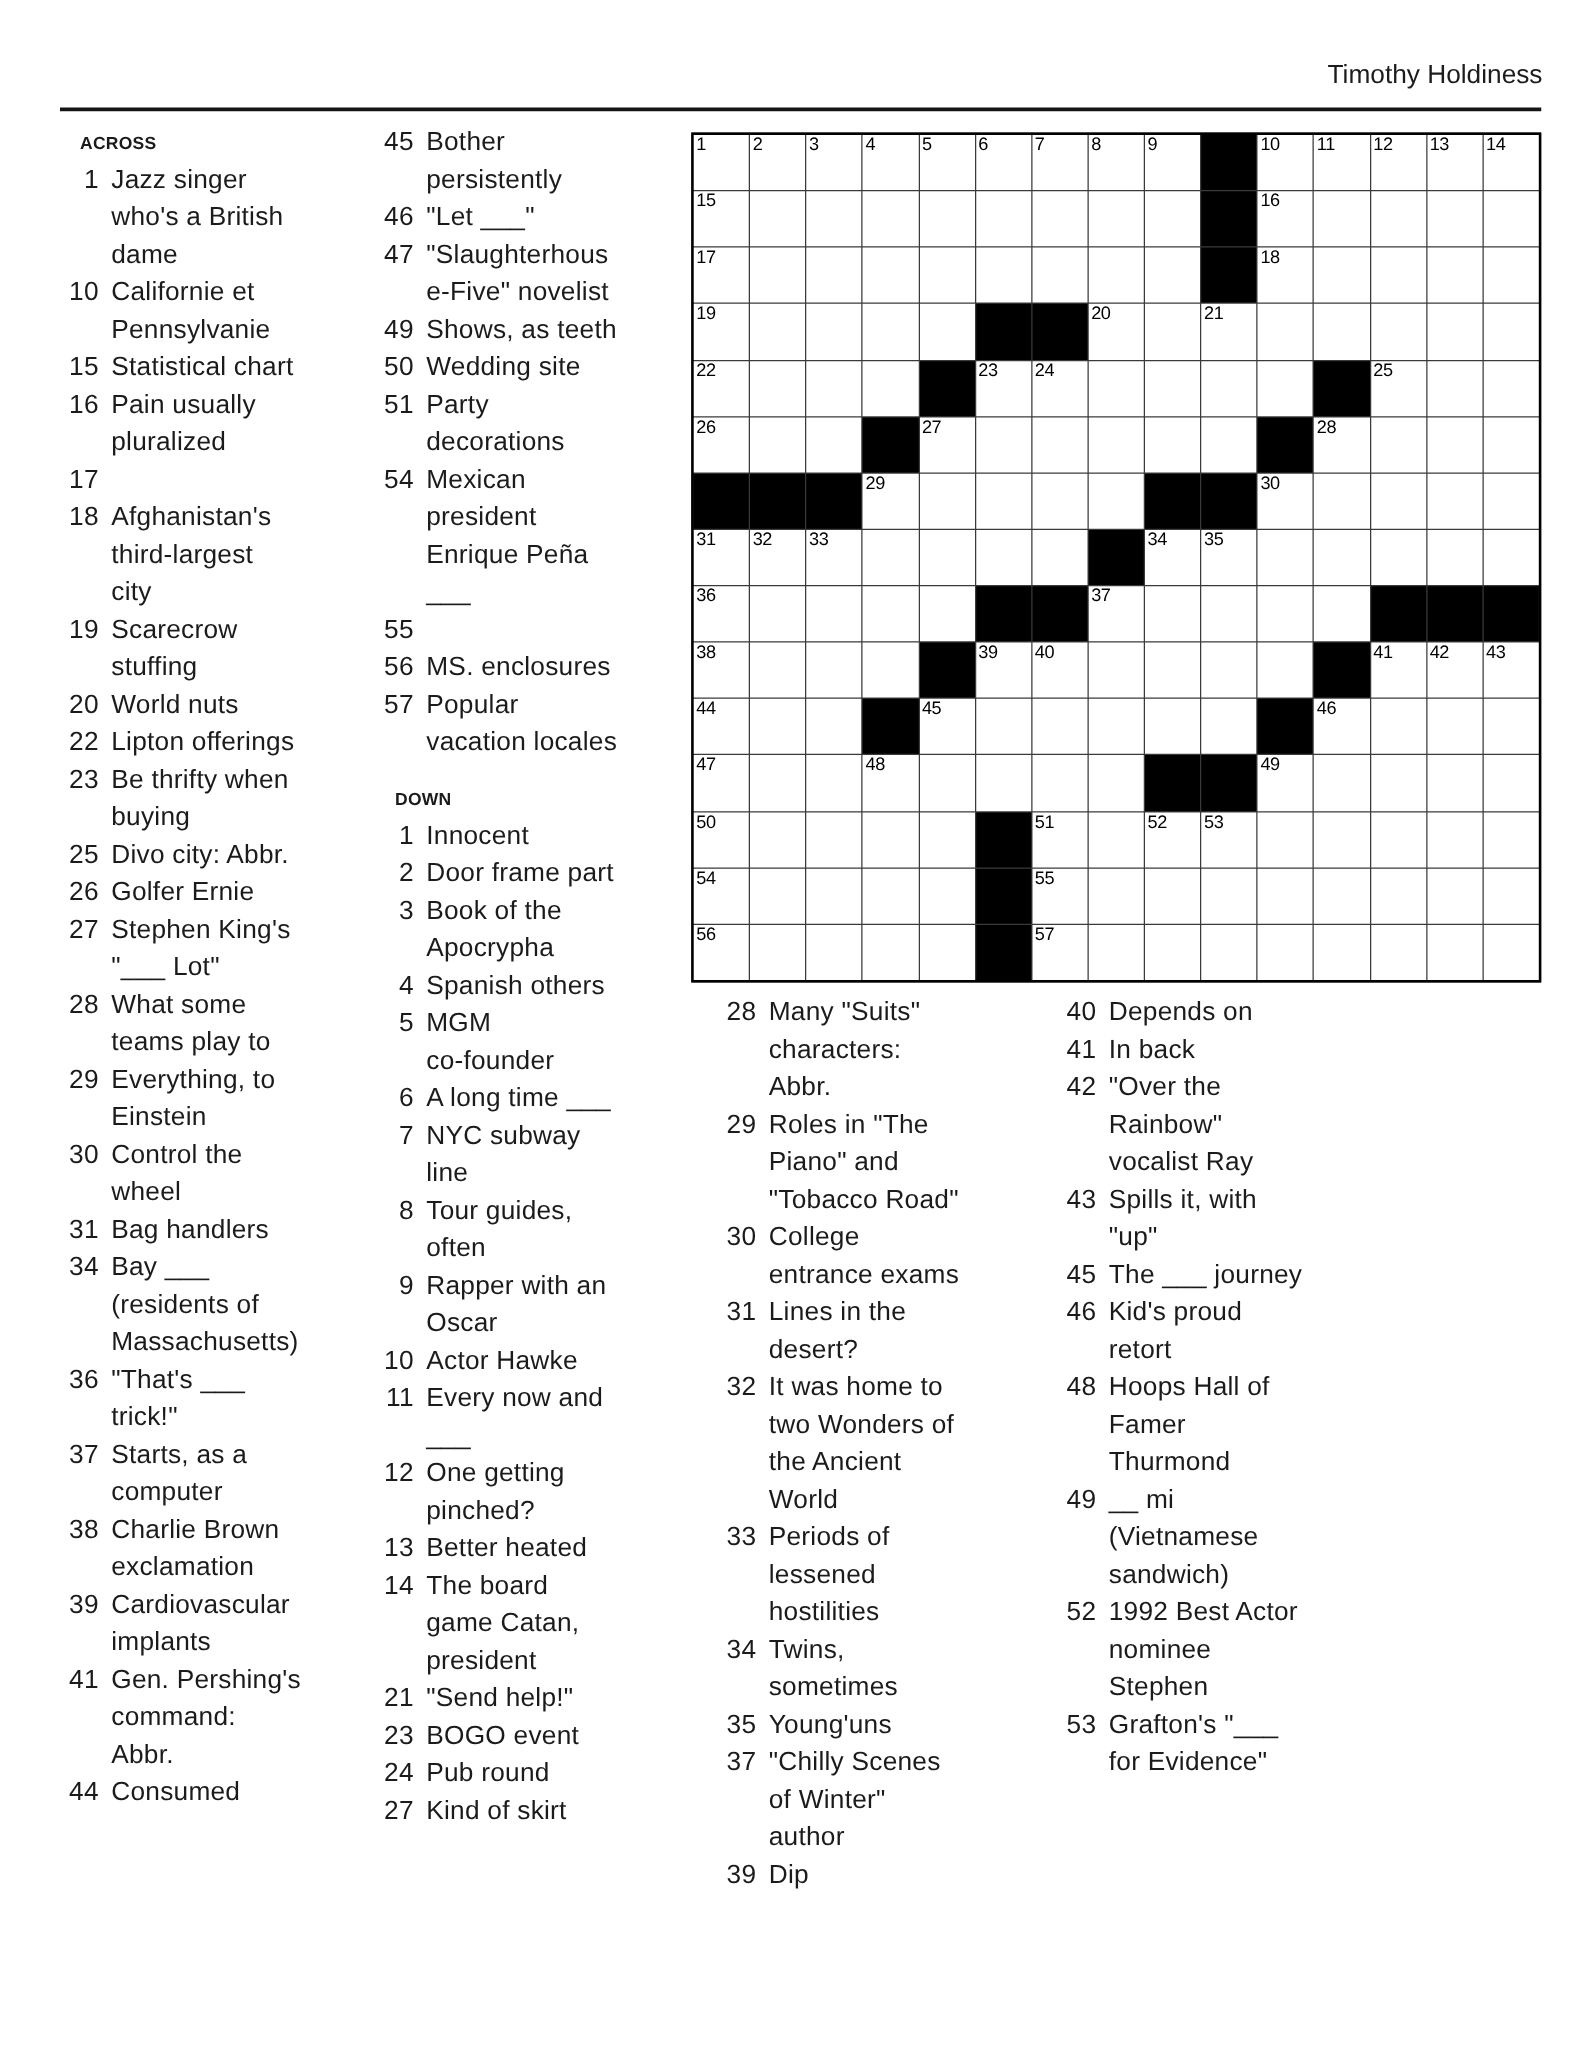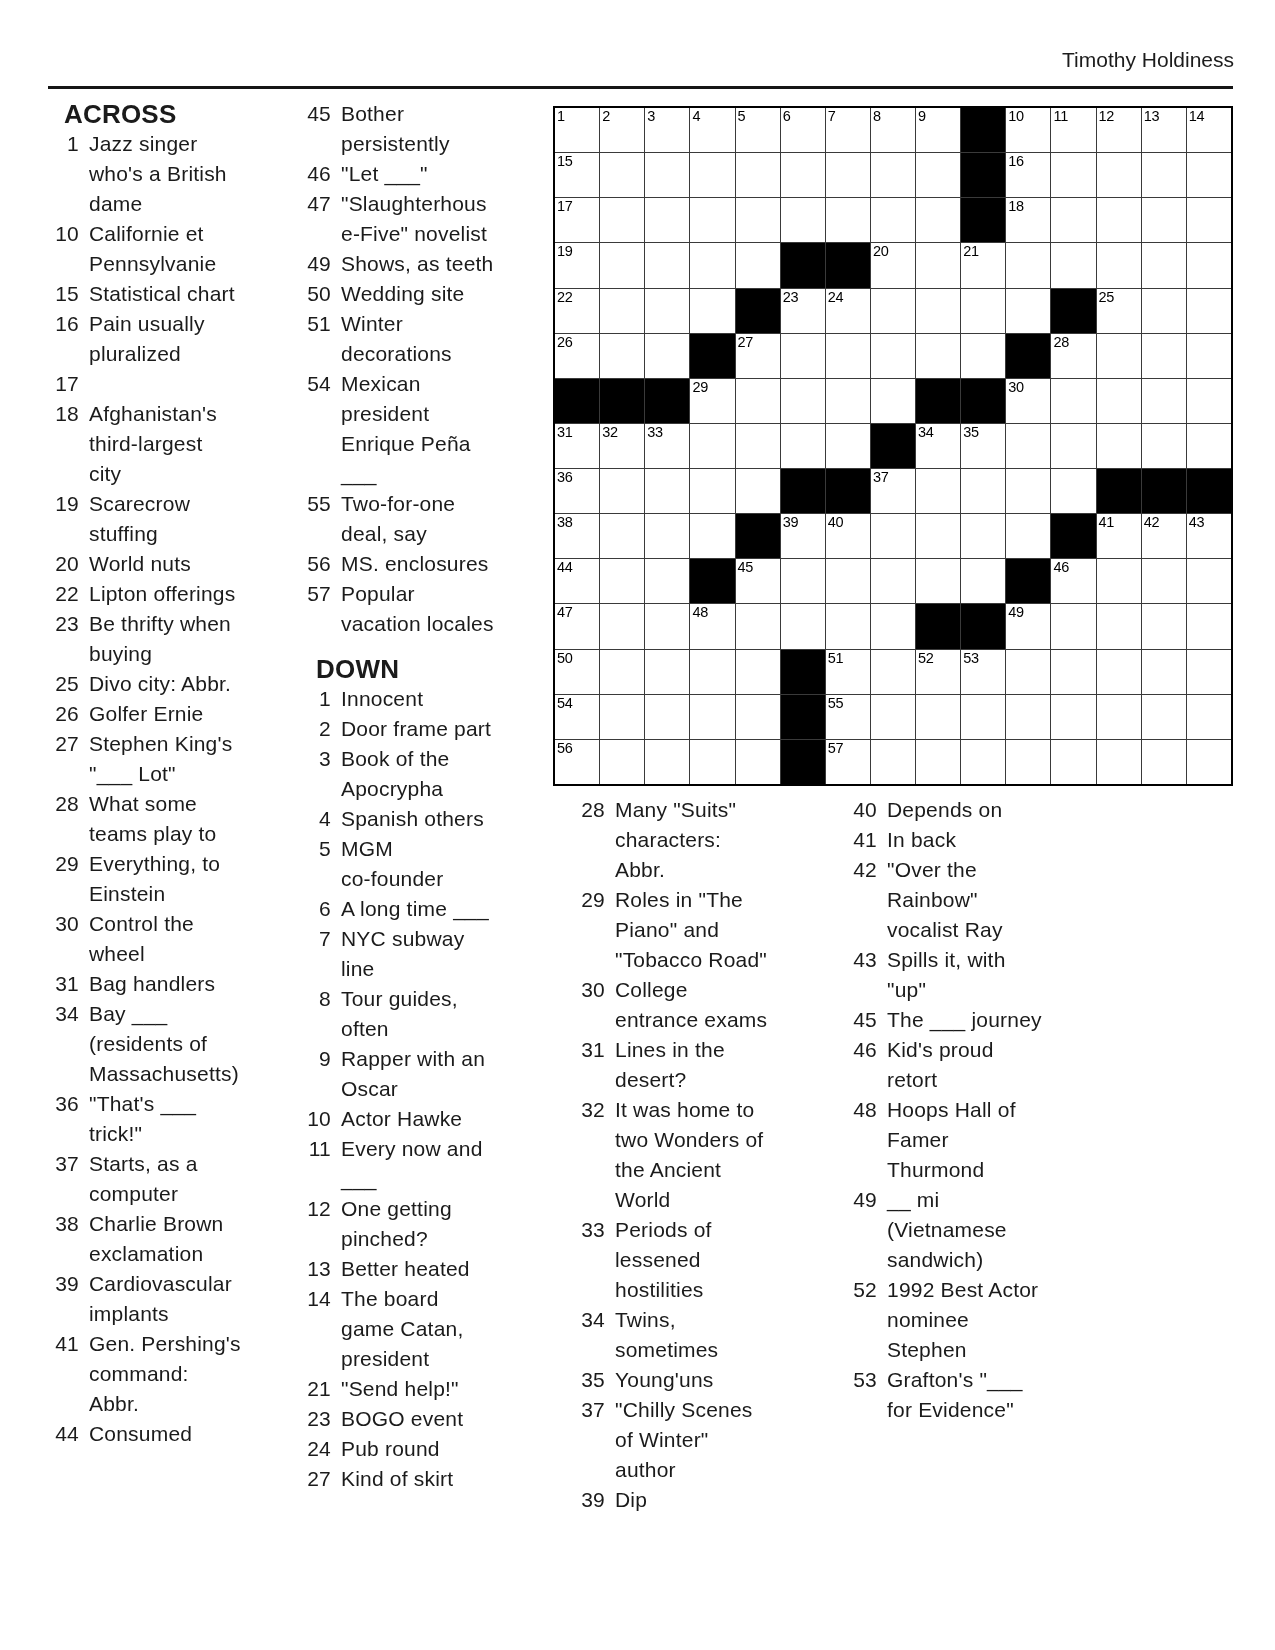--- a/index.html
+++ b/index.html
@@ -14,21 +14,21 @@
   .cell{background:#ffffff;position:relative;}
   .cell.black{background:#000000;}
   .cell .num{position:absolute;top:0;left:2px;font-size:14.5px;line-height:17px;color:#000;
              letter-spacing:-0.3px;}
   
   .clue-col{position:absolute;width:238px;font-size:21px;line-height:30px;letter-spacing:0.2px;}
   .col1{left:51px;top:99px;}
   .col2{left:303px;top:99px;}
   .col3{left:577px;top:795px;}
   .col4{left:849px;top:795px;}
-  .sec-header{font-weight:bold;font-size:26px;margin-left:13px;}
+  .sec-header{font-weight:bold;font-size:14px;margin-left:13px;}
   .down-header{margin-top:15px;}
   .clue{display:flex;align-items:flex-start;}
   .cnum{flex:0 0 28px;text-align:right;}
   .ctext{margin-left:10px;white-space:pre-line;flex:1;}
 </style>
 </head>
 <body>
 
 <div class="page">
 
@@ -517,34 +517,32 @@
         <div class="clue">
           <span class="cnum">49</span>
           <span class="ctext">Shows, as teeth</span>
         </div>
         <div class="clue">
           <span class="cnum">50</span>
           <span class="ctext">Wedding site</span>
         </div>
         <div class="clue">
           <span class="cnum">51</span>
-          <span class="ctext">Winter
+          <span class="ctext">Party
 decorations</span>
         </div>
         <div class="clue">
           <span class="cnum">54</span>
           <span class="ctext">Mexican
 president
 Enrique Peña
 ___</span>
         </div>
         <div class="clue">
           <span class="cnum">55</span>
-          <span class="ctext">Two-for-one
-deal, say</span>
         </div>
         <div class="clue">
           <span class="cnum">56</span>
           <span class="ctext">MS. enclosures</span>
         </div>
         <div class="clue">
           <span class="cnum">57</span>
           <span class="ctext">Popular
 vacation locales</span>
         </div>

